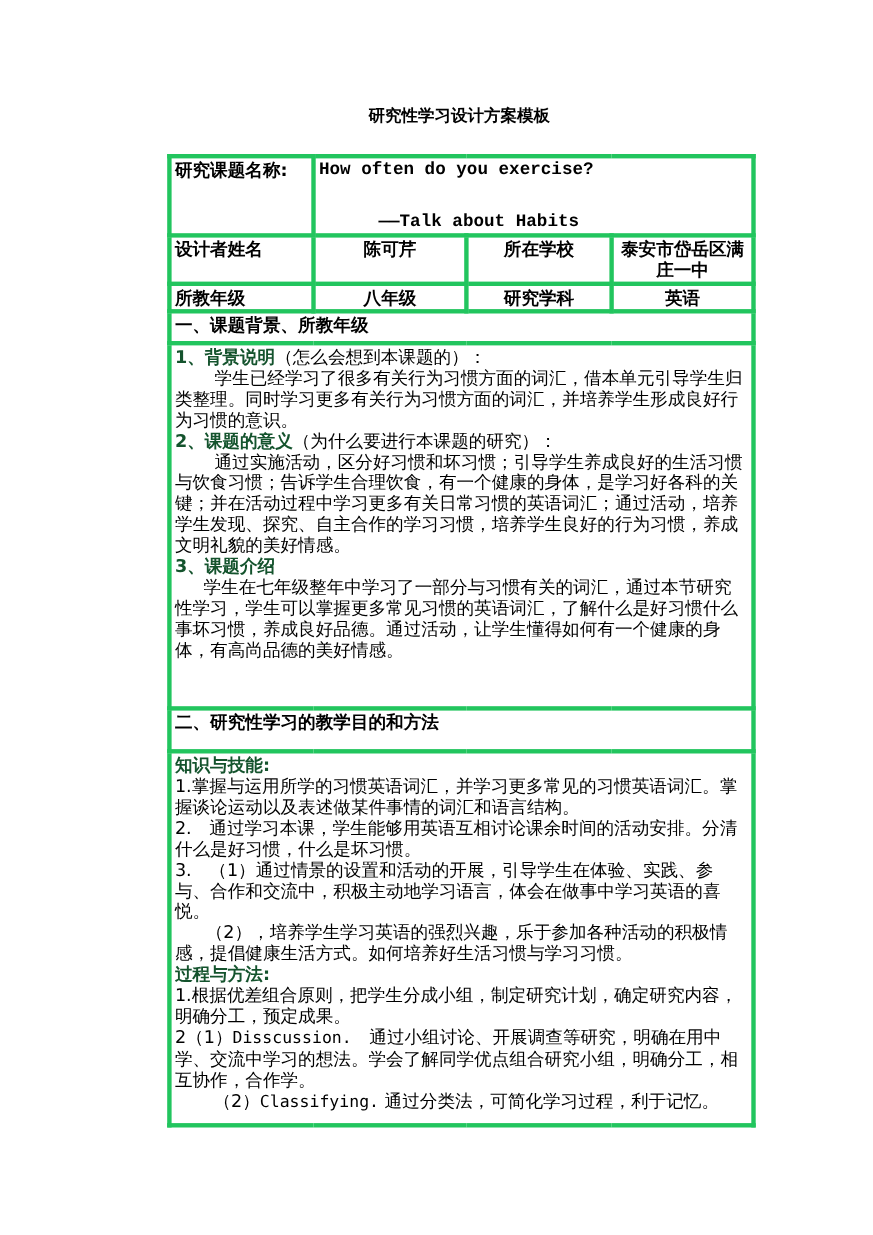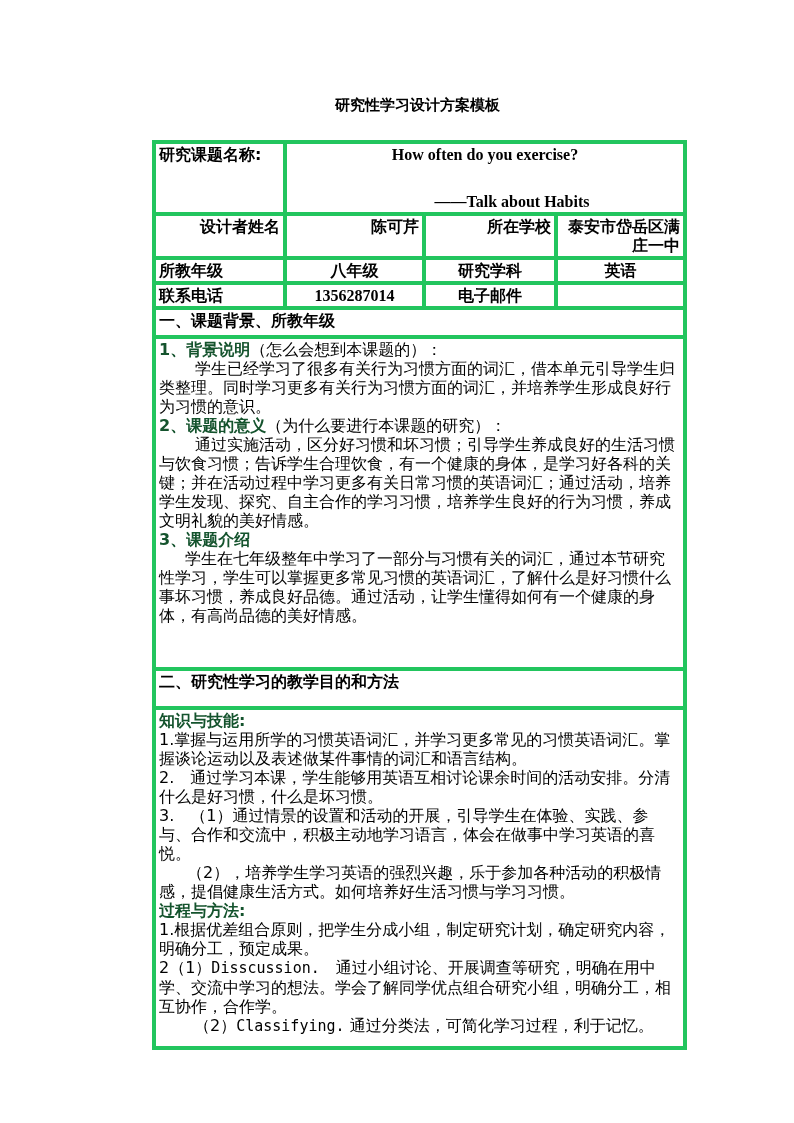--- a/index.html
+++ b/index.html
@@ -43,30 +43,30 @@
     box-sizing: border-box;
     padding: 1px 3px;
     font-size: 16px;
     line-height: 19px;
     overflow: hidden;
   }
   .lbl   { font-weight: bold; text-align: left; }
   .lbl-c { font-weight: bold; text-align: center; }
   .val   { font-weight: bold; text-align: center; }
   .r1 td { height: 42px; }
-  .r2 td { height: 43px; text-align: right; }
+  .r2 td { height: 43px; }
   .r3 td { height: 22px; }
   .r4 td { height: 22px; }
   .r5 td { height: 29px; }
   .r6 td { height: 332px; }
   .r7 td { height: 39px; }
   .r8 td { height: 340px; }
   .topic-cell {
-    text-align: center;
-    font-family: Liberation Serif, serif;
+    text-align: left;
+    font-family: Liberation Mono, monospace;
     font-weight: bold;
     padding-left: 10px;
     line-height: 20px;
   }
   .topic-l2 { margin-left: 54px; margin-top: 28px; }
   .school-cell { padding-left: 12px; padding-right: 12px; line-height: 20px; }
   .serif { font-family: "Liberation Serif", "DejaVu Serif", serif; }
   .sec-head {
     font-weight: bold;
     padding-top: 3px;
@@ -118,26 +118,20 @@
           <td class="val school-cell">泰安市岱岳区满庄一中</td>
         </tr>
 
         <tr class="r3">
           <td class="lbl">所教年级</td>
           <td class="val">八年级</td>
           <td class="lbl-c">研究学科</td>
           <td class="val">英语</td>
         </tr>
 
-        <tr class="r4">
-          <td class="lbl">联系电话</td>
-          <td class="val serif">1356287014</td>
-          <td class="lbl-c">电子邮件</td>
-          <td class="val"></td>
-        </tr>
 
         <tr class="r5">
           <td class="sec-head" colspan="4">一、课题背景、所教年级</td>
         </tr>
 
         <tr class="r6">
           <td class="content" colspan="4">
             <p><span class="red">1、背景说明</span><span>（怎么会想到本课题的）：</span></p>
             <p class="ind-a">学生已经学习了很多有关行为习惯方面的词汇，借本单元引导学生归类整理。同时学习更多有关行为习惯方面的词汇，并培养学生形成良好行为习惯的意识。</p>
             <p><span class="red">2、课题的意义</span><span>（为什么要进行本课题的研究）：</span></p>

